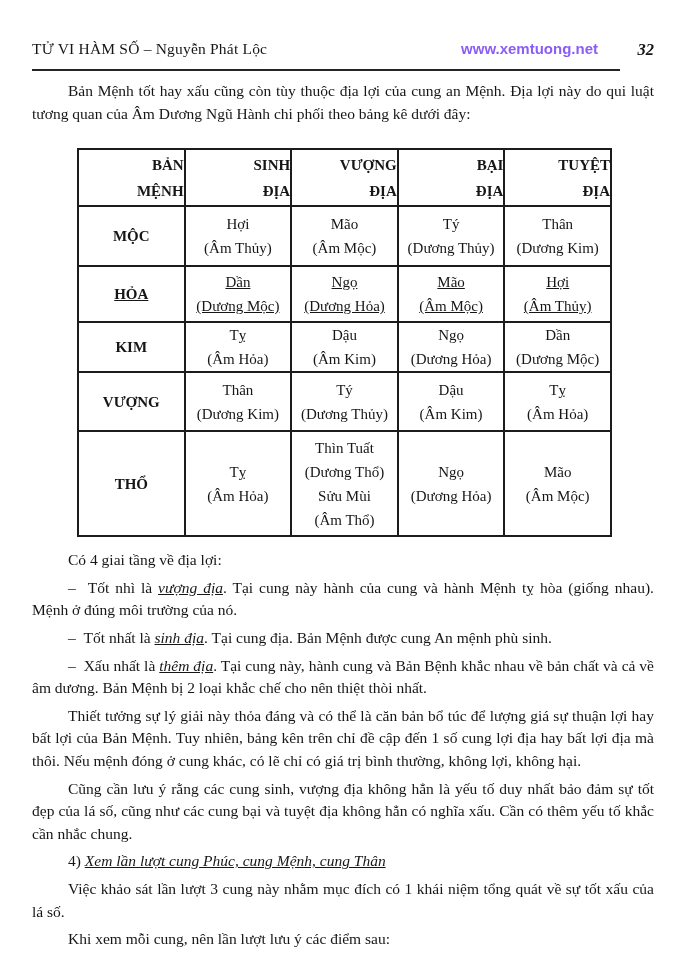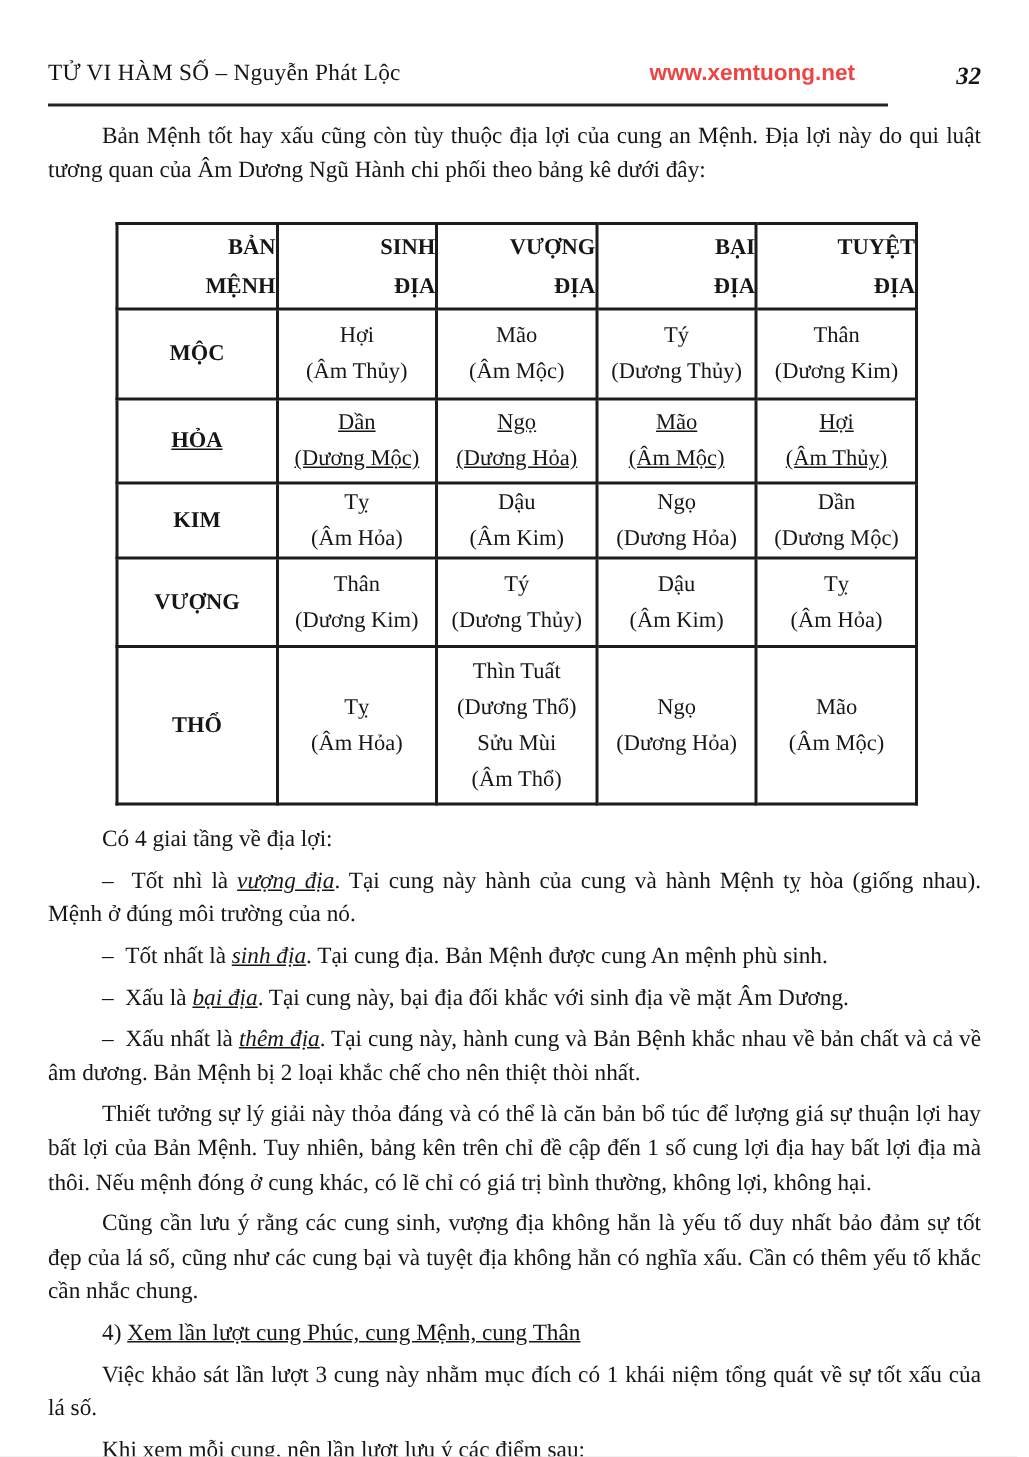--- a/index.html
+++ b/index.html
@@ -9,48 +9,48 @@
     margin:0 auto;
     background:#ffffff;
     box-sizing:border-box;
     padding:40px 32px 0 32px;
     overflow:hidden;
     font-family:"Liberation Serif", serif;
     font-size:15.5px;
     color:#161616;
   }
   
-  .header{display:flex;align-items:center;gap:28px;}
+  .header{display:flex;align-items:flex-start;}
   .header-main{
     flex:1;
     display:flex;justify-content:space-between;align-items:baseline;
     border-bottom:2px solid #242424;
     padding-bottom:11px;
   }
   .book-title{font-size:15.5px;letter-spacing:.2px;}
   .website{
     font-family:"Liberation Sans", sans-serif;
     font-weight:bold;font-size:15px;
-    margin-right:22px;color:#ef4444;
+    margin-right:22px;color:#8b5cf6;
   }
   .page-number{
     width:34px;text-align:right;
     font-style:italic;font-weight:bold;font-size:16.5px;
     padding-bottom:9px;
   }
   
   .body-p{
     margin:5px 0 0 0;
     line-height:22.6px;
     text-indent:36px;
     text-align:justify;
   }
   .intro{margin-top:9px;}
   .term{font-style:italic;text-decoration:underline;}
-  .section-title{text-decoration:underline;}
+  .section-title{font-style:italic;text-decoration:underline;}
   .text-after-table{margin-top:12px;}
   
   table.mtable{
     width:535px;
     margin:23px 0 0 45px;
     border-collapse:collapse;
     table-layout:fixed;
   }
   .mtable th,.mtable td{
     border:2px solid #1c1c1c;
@@ -210,23 +210,20 @@
 
   <p class="body-p text-after-table">Có 4 giai tầng về địa lợi:</p>
 
   <p class="body-p">
     <span>–&nbsp;&nbsp;Tốt nhì là </span><span class="term">vượng địa</span><span>. Tại cung này hành của cung và hành Mệnh tỵ hòa (giống nhau). Mệnh ở đúng môi trường của nó.</span>
   </p>
   <p class="body-p">
     <span>–&nbsp;&nbsp;Tốt nhất là </span><span class="term">sinh địa</span><span>. Tại cung địa. Bản Mệnh được cung An mệnh phù sinh.</span>
   </p>
   <p class="body-p">
-    <span>–&nbsp;&nbsp;Xấu là </span><span class="term">bại địa</span><span>. Tại cung này, bại địa đối khắc với sinh địa về mặt Âm Dương.</span>
-  </p>
-  <p class="body-p">
     <span>–&nbsp;&nbsp;Xấu nhất là </span><span class="term">thêm địa</span><span>. Tại cung này, hành cung và Bản Bệnh khắc nhau về bản chất và cả về âm dương. Bản Mệnh bị 2 loại khắc chế cho nên thiệt thòi nhất.</span>
   </p>
 
   <p class="body-p">Thiết tưởng sự lý giải này thỏa đáng và có thể là căn bản bổ túc để lượng giá sự thuận lợi hay bất lợi của Bản Mệnh. Tuy nhiên, bảng kên trên chỉ đề cập đến 1 số cung lợi địa hay bất lợi địa mà thôi. Nếu mệnh đóng ở cung khác, có lẽ chỉ có giá trị bình thường, không lợi, không hại.</p>
   <p class="body-p">Cũng cần lưu ý rằng các cung sinh, vượng địa không hẳn là yếu tố duy nhất bảo đảm sự tốt đẹp của lá số, cũng như các cung bại và tuyệt địa không hẳn có nghĩa xấu. Cần có thêm yếu tố khắc cần nhắc chung.</p>
 
   <p class="body-p">
     <span>4)&nbsp;</span><span class="section-title">Xem lần lượt cung Phúc, cung Mệnh, cung Thân</span>
   </p>
 

